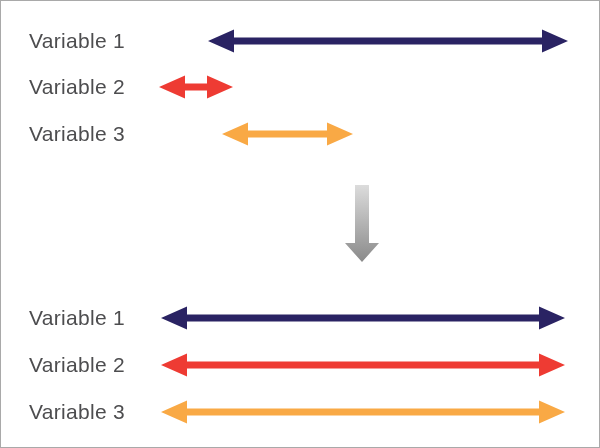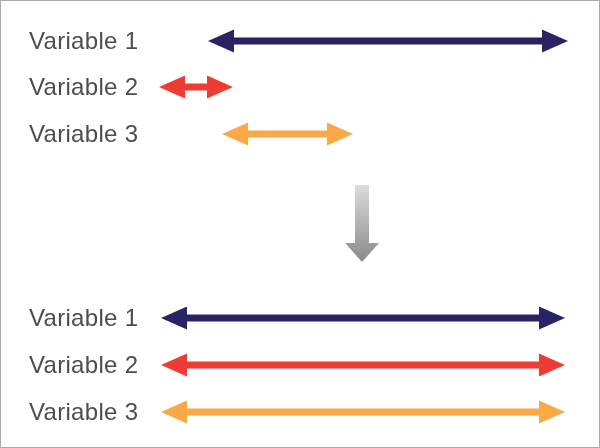--- a/index.html
+++ b/index.html
@@ -15,21 +15,21 @@
     box-sizing: border-box;
     border: 1px solid var(--border, #a9a9a9);
     background: var(--background, #ffffff);
     overflow: hidden;
   }
   .var-label {
     position: absolute;
     left: 28px;
     height: 22px;
     line-height: 22px;
-    font-size: 24px;
+    font-size: 21px;
     letter-spacing: 0.3px;
     color: var(--label-text, #4d4d4f);
     white-space: nowrap;
   }
   .range-arrow {
     position: absolute;
     height: 24px;
     display: block;
   }
   .down-arrow {

